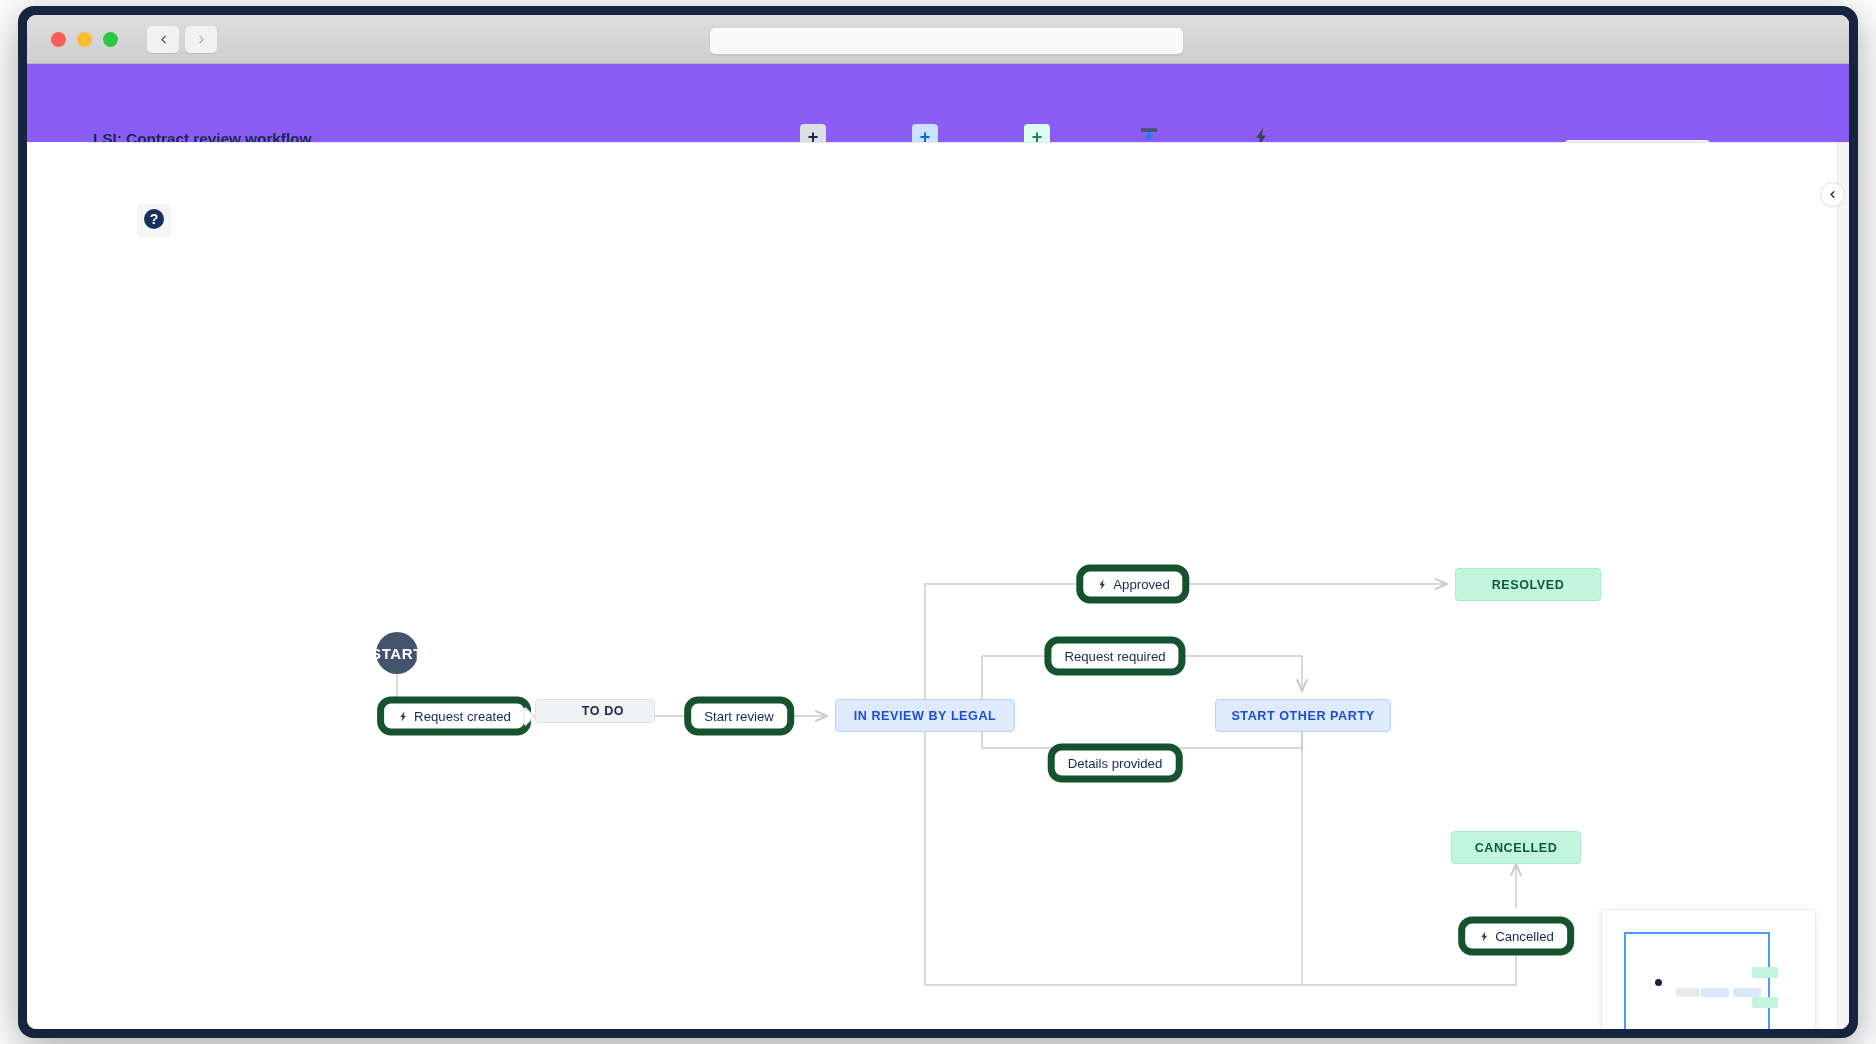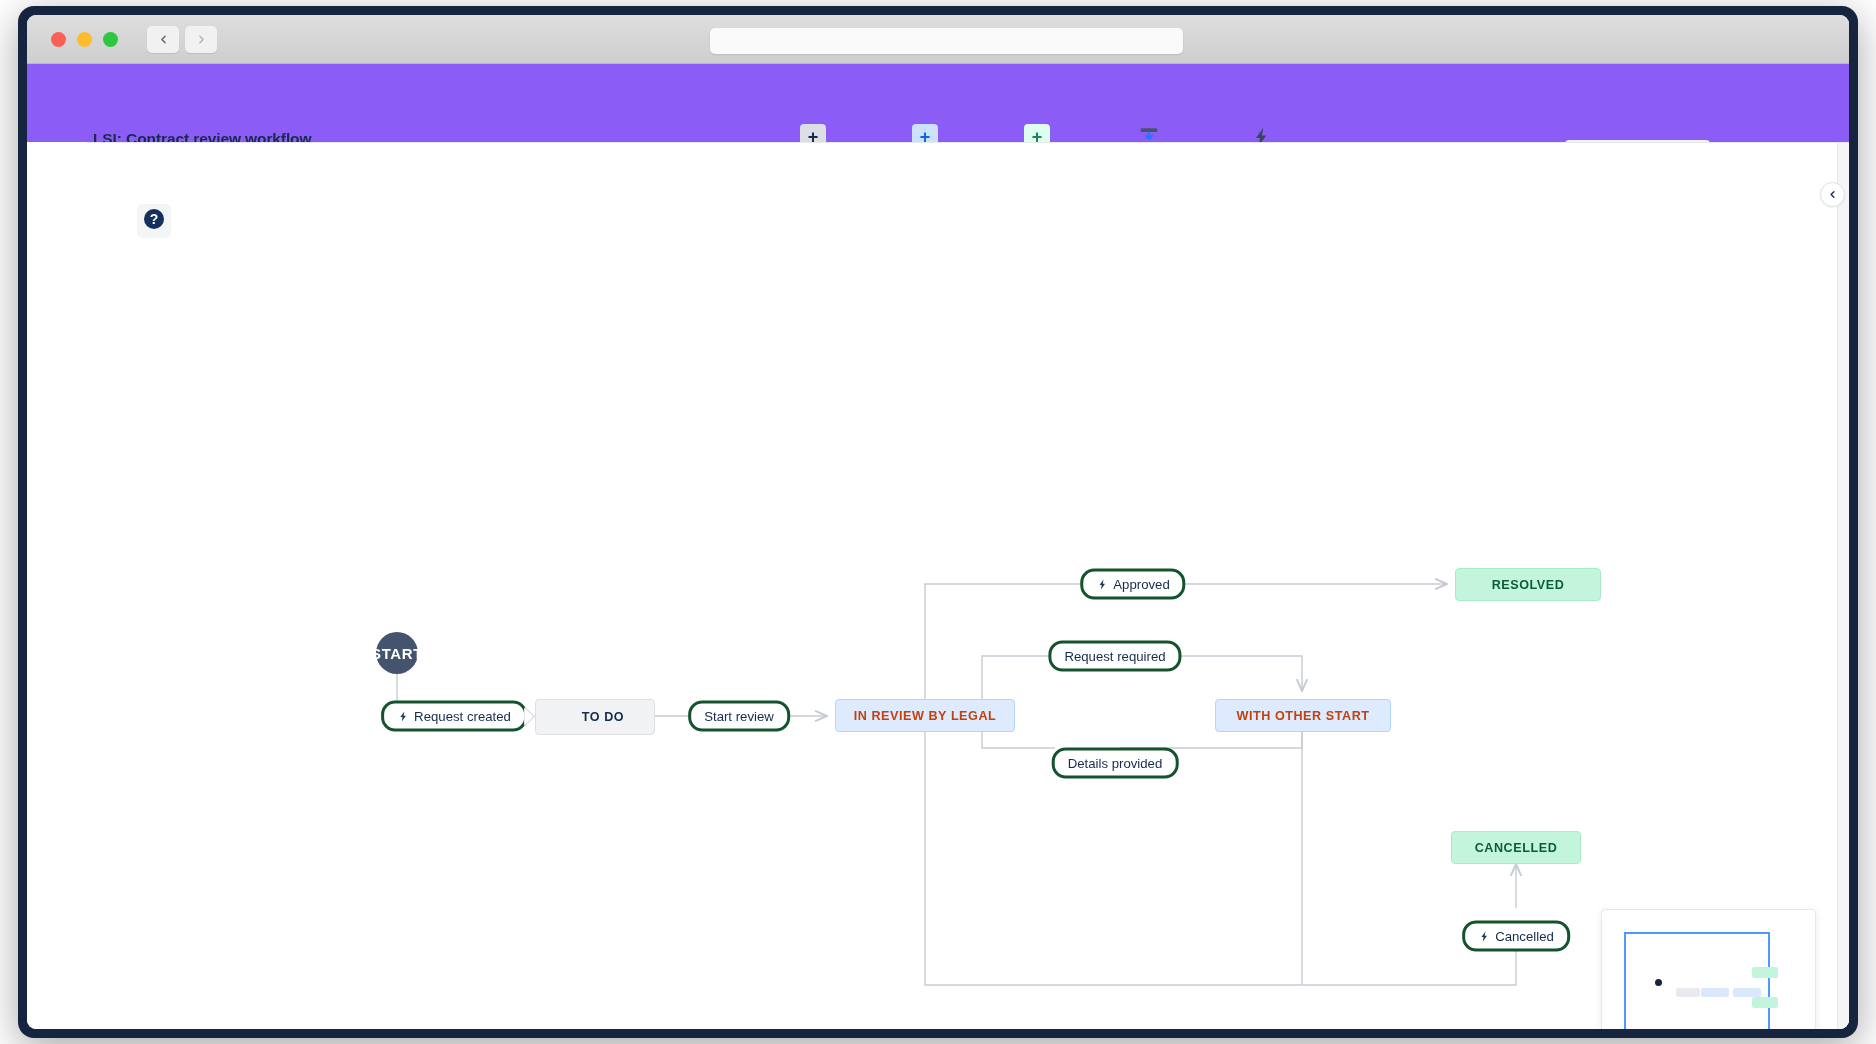--- a/index.html
+++ b/index.html
@@ -181,40 +181,40 @@
     border-radius: 4px;
     font-size: 12.6px; font-weight: bold;
     letter-spacing: 0.55px;
     cursor: pointer;
     white-space: nowrap;
   }
   .node.todo {
     background: #f1f2f4; border: 1px solid #dcdfe4; color: #172b4d;
   }
   .node.progress {
-    background: #deebff; border: 1px solid #b3d4ff; color: #c2410c; text-align: center;
+    background: #deebff; border: 1px solid #b3d4ff; color: #1d4ed8; text-align: center;
   }
   .node.done {
     background: #c3f5dd; border: 1px solid #a6ecc8; color: #0b5c3a;
   }
   .node-start {
     position: absolute;
     width: 42px; height: 42px; border-radius: 50%;
     background: #44546f; color: #ffffff;
     display: flex; align-items: center; justify-content: center;
     font-size: 15px; font-weight: bold; letter-spacing: 0.6px;
     cursor: pointer;
   }
 
   .tlabel {
     position: absolute;
     display: flex; align-items: center; gap: 5px;
     padding: 5px 13px;
     background: #ffffff;
-    border: 3px solid #14532d;
+    border: 7px solid #14532d;
     border-radius: 14px;
     font-size: 13.2px; color: #172b4d;
     white-space: nowrap; cursor: pointer;
     transform: translate(-50%, -50%);
   }
   .tlabel .bolt { color: #253858; display: flex; }
   .tlabel.arrowed::after {
     content: ""; position: absolute;
     right: -9px; top: 50%; transform: translateY(-50%);
     border-top: 9px solid transparent;
@@ -389,25 +389,25 @@
 
         <path d="M898,588 L898,842 L1489,842 L1489,790"></path>
         <path d="M1489,765 L1489,721" marker-end="url(#arw)"></path>
 
         <path d="M1275,588 L1275,842"></path>
       </g>
     </svg>
 
     <div class="node-start" style="left:349px; top:489px;">START</div>
 
-    <div class="node todo" style="left:508px; top:556px; width:120px; height:36px;padding-left:16px;">TO DO</div>
+    <div class="node todo" style="left:508px; top:556px; width:120px; height:24px;padding-left:16px;">TO DO</div>
 
     <div class="node progress" style="left:808px; top:556px; width:180px; height:33px;">IN REVIEW BY LEGAL</div>
 
-    <div class="node progress" style="left:1188px; top:556px; width:176px; height:33px;">WITH OTHER START</div>
+    <div class="node progress" style="left:1188px; top:556px; width:176px; height:33px;">START OTHER PARTY</div>
 
     <div class="node done" style="left:1428px; top:425px; width:146px; height:33px;">RESOLVED</div>
 
     <div class="node done" style="left:1424px; top:688px; width:130px; height:33px;">CANCELLED</div>
 
     <div class="tlabel arrowed" style="left:427px; top:573px;">
       <span class="bolt">
         <svg width="12" height="12" viewBox="0 0 24 24">
               <path d="M14.5 2 6.5 13.2h4.3L9.4 22l8.2-11.6h-4.6L14.5 2z" fill="#253858"></path>
             </svg>

